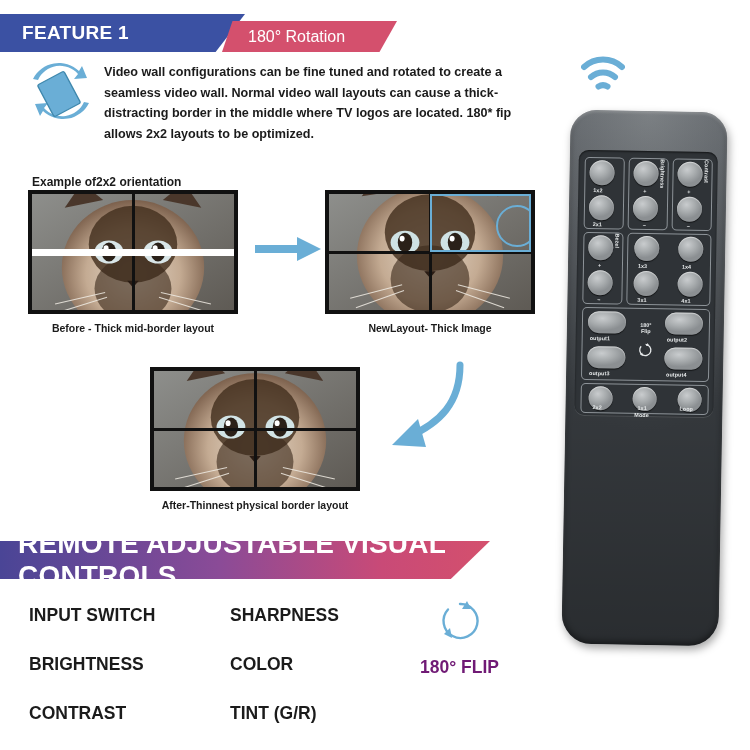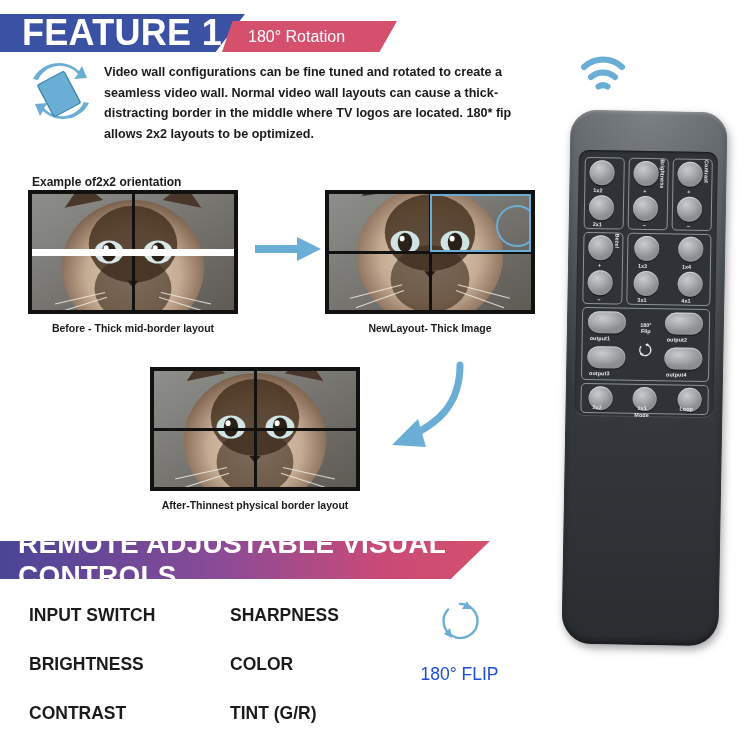--- a/index.html
+++ b/index.html
@@ -13,21 +13,21 @@
 
   
   .top-banner { position: absolute; left: 0; top: 14px; width: 400px; height: 38px; }
   .tb-blue {
     position: absolute; left: 0; top: 0; width: 245px; height: 38px;
     background: #3b51a3;
     clip-path: polygon(0 0, 100% 0, 88% 100%, 0 100%);
     display: flex; align-items: center;
   }
   .tb-blue span {
-    color: #ffffff; font-size: 36px; font-weight: 700; letter-spacing: .3px;
+    color: #ffffff; font-size: 19px; font-weight: 700; letter-spacing: .3px;
     padding-left: 22px; font-family: "Liberation Sans", sans-serif;
   }
   .tb-pink {
     position: absolute; left: 222px; top: 7px; width: 175px; height: 31px;
     background: #d4506d;
     clip-path: polygon(6% 0, 100% 0, 90% 100%, 0 100%);
     display: flex; align-items: center;
   }
   .tb-pink span {
     color: #ffffff; font-size: 16px; font-weight: 500; padding-left: 26px;
@@ -90,21 +90,21 @@
   .bot-banner span {
     color: #ffffff; font-size: 28px; font-weight: 700; letter-spacing: .2px; padding-left: 18px;
   }
 
   
   .ctrl-col { position: absolute; font-size: 17.5px; font-weight: 700; color: #1b1b1b; }
   .ctrl-col div { margin-bottom: 28px; }
   .ctrl-c1 { left: 29px; top: 605px; }
   .ctrl-c2 { left: 230px; top: 605px; }
   .flip-block { position: absolute; left: 412px; top: 598px; text-align: center; width: 95px; }
-  .flip-block .lbl { font-size: 17.5px; font-weight: 400; color: #1d4ed8; margin-top: 16px; }
+  .flip-block .lbl { font-size: 17.5px; font-weight: 700; color: #701a75; margin-top: 9px; }
 
   
   .wifi { position: absolute; left: 581px; top: 56px; }
 
   .remote {
     position: absolute; left: 566px; top: 111px; width: 157px; height: 534px;
     border-radius: 26px 26px 30px 30px;
     background:
       radial-gradient(120% 60% at 50% 0%, #6d7276 0%, #595e63 40%, #43484d 100%),
       #4a4f54;

